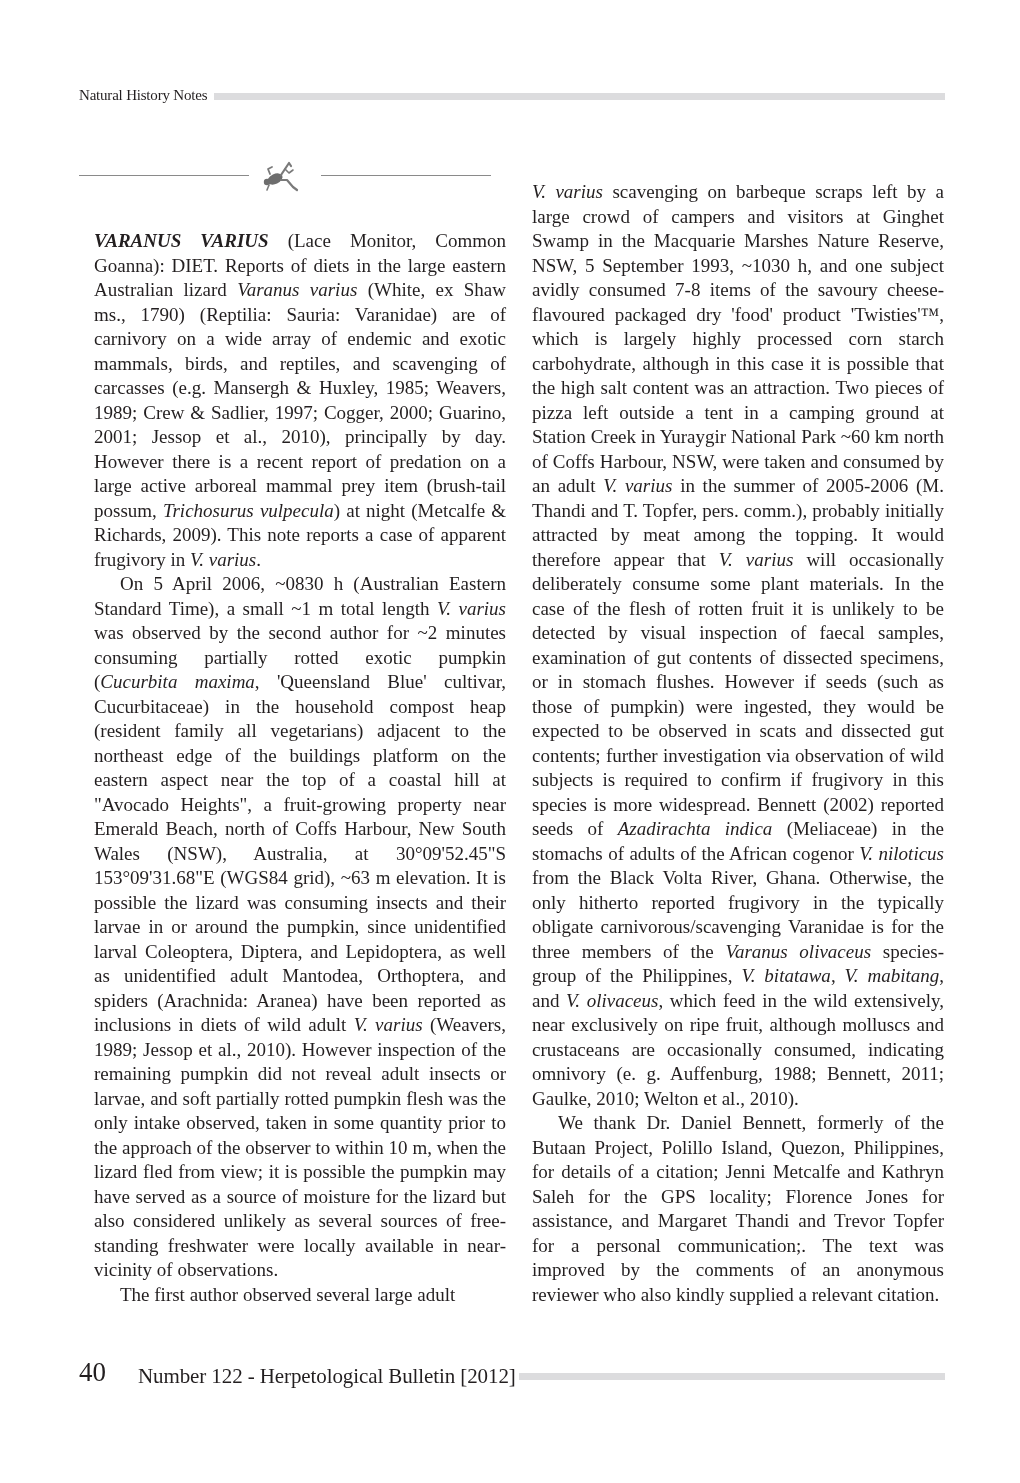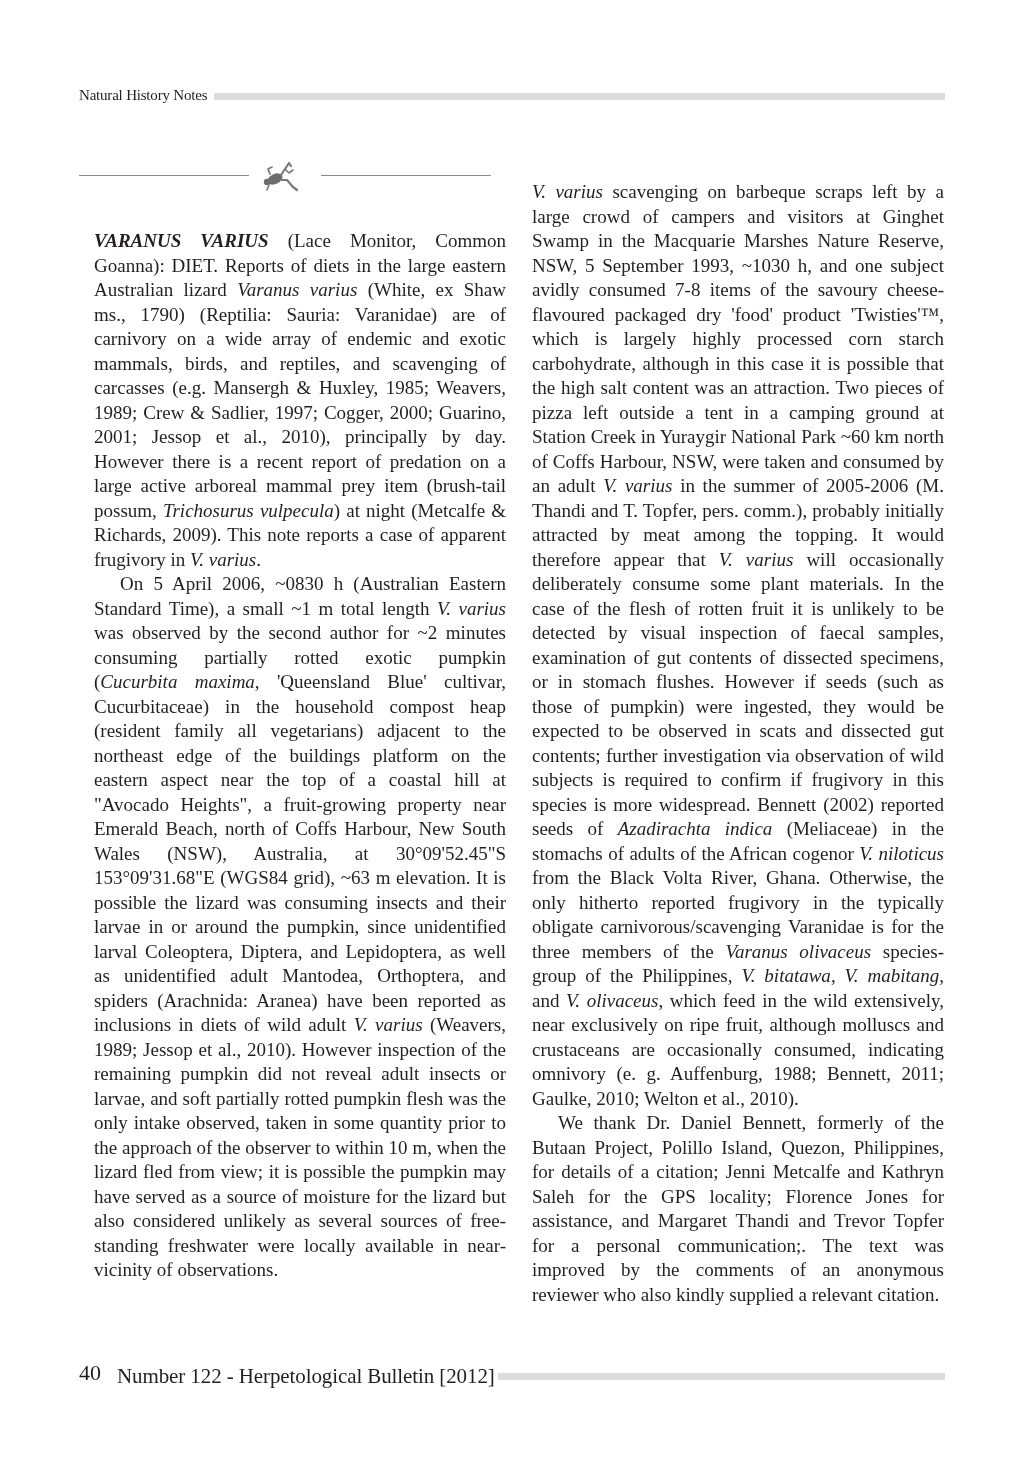--- a/index.html
+++ b/index.html
@@ -19,21 +19,21 @@
   .col i { font-style: italic; }
   .title-species { font-weight: bold; font-style: italic; }
 
   .ornament { position: absolute; left: 79px; top: 160px; width: 412px; height: 34px; }
   .ornament .rule { position: absolute; top: 15px; height: 1px; background: #8a8a8a; }
   .ornament .rule.l { left: 0; width: 170px; }
   .ornament .rule.r { left: 242px; width: 170px; }
   .ornament .frog { position: absolute; left: 176px; top: 0; width: 60px; height: 34px; }
 
   .footer { position: absolute; left: 79px; top: 1355px; width: 866px; height: 30px; display: flex; align-items: flex-end; }
-  .footer .page-num { font-size: 22px; line-height: 25px; margin-right: 16px; }
+  .footer .page-num { font-size: 27px; line-height: 25px; margin-right: 32px; }
   .footer .issue { font-size: 21px; line-height: 18px; white-space: nowrap; letter-spacing: -0.1px; }
   .footer .bar { flex: 1; height: 7px; background: #dcdcde; margin-left: 3px; margin-bottom: 5px; }
 </style>
 </head>
 <body>
 
 <div class="running-head">
   <span class="label">Natural History Notes</span>
   <span class="bar"></span>
 </div>
@@ -50,20 +50,21 @@
       <path d="M15 14 L13 9 L17 7" fill="none" stroke-width="1.8"></path>
       <path d="M14 25 L12 30" fill="none" stroke-width="1.6"></path>
     </g>
   </svg>
   <div class="rule r"></div>
 </div>
 
 <div class="col col-left">
   <p><span class="title-species">VARANUS VARIUS</span><span> (Lace Monitor, Common Goanna): DIET. Reports of diets in the large eastern Australian lizard </span><i>Varanus varius</i><span> (White, ex Shaw ms., 1790) (Reptilia: Sauria: Varanidae) are of carnivory on a wide array of endemic and exotic mammals, birds, and reptiles, and scavenging of carcasses (e.g. Mansergh &amp; Huxley, 1985; Weavers, 1989; Crew &amp; Sadlier, 1997; Cogger, 2000; Guarino, 2001; Jessop et al., 2010), principally by day. However there is a recent report of predation on a large active arboreal mammal prey item (brush-tail possum, </span><i>Trichosurus vulpecula</i><span>) at night (Metcalfe &amp; Richards, 2009). This note reports a case of apparent frugivory in </span><i>V. varius</i><span>.</span></p>
   <p class="indent"><span>On 5 April 2006, ~0830 h (Australian Eastern Standard Time), a small ~1 m total length </span><i>V. varius</i><span> was observed by the second author for ~2 minutes consuming partially rotted exotic pumpkin (</span><i>Cucurbita maxima</i><span>, 'Queensland Blue' cultivar, Cucurbitaceae) in the household compost heap (resident family all vegetarians) adjacent to the northeast edge of the buildings platform on the eastern aspect near the top of a coastal hill at "Avocado Heights", a fruit-growing property near Emerald Beach, north of Coffs Harbour, New South Wales (NSW), Australia, at 30°09'52.45"S 153°09'31.68"E (WGS84 grid), ~63 m elevation. It is possible the lizard was consuming insects and their larvae in or around the pumpkin, since unidentified larval Coleoptera, Diptera, and Lepidoptera, as well as unidentified adult Mantodea, Orthoptera, and spiders (Arachnida: Aranea) have been reported as inclusions in diets of wild adult </span><i>V. varius</i><span> (Weavers, 1989; Jessop et al., 2010). However inspection of the remaining pumpkin did not reveal adult insects or larvae, and soft partially rotted pumpkin flesh was the only intake observed, taken in some quantity prior to the approach of the observer to within 10 m, when the lizard fled from view; it is possible the pumpkin may have served as a source of moisture for the lizard but also considered unlikely as several sources of free-standing freshwater were locally available in near-vicinity of observations.</span></p>
+  <p class="indent"><span>The first author observed several large adult </span></p>
 </div>
 
 <div class="col col-right">
   <p><i>V. varius</i><span> scavenging on barbeque scraps left by a large crowd of campers and visitors at Ginghet Swamp in the Macquarie Marshes Nature Reserve, NSW, 5 September 1993, ~1030 h, and one subject avidly consumed 7-8 items of the savoury cheese-flavoured packaged dry 'food' product 'Twisties'™, which is largely highly processed corn starch carbohydrate, although in this case it is possible that the high salt content was an attraction. Two pieces of pizza left outside a tent in a camping ground at Station Creek in Yuraygir National Park ~60 km north of Coffs Harbour, NSW, were taken and consumed by an adult </span><i>V. varius</i><span> in the summer of 2005-2006 (M. Thandi and T. Topfer, pers. comm.), probably initially attracted by meat among the topping. It would therefore appear that </span><i>V. varius</i><span> will occasionally deliberately consume some plant materials. In the case of the flesh of rotten fruit it is unlikely to be detected by visual inspection of faecal samples, examination of gut contents of dissected specimens, or in stomach flushes. However if seeds (such as those of pumpkin) were ingested, they would be expected to be observed in scats and dissected gut contents; further investigation via observation of wild subjects is required to confirm if frugivory in this species is more widespread. Bennett (2002) reported seeds of </span><i>Azadirachta indica</i><span> (Meliaceae) in the stomachs of adults of the African cogenor </span><i>V. niloticus</i><span> from the Black Volta River, Ghana. Otherwise, the only hitherto reported frugivory in the typically obligate carnivorous/scavenging Varanidae is for the three members of the </span><i>Varanus olivaceus</i><span> species-group of the Philippines, </span><i>V. bitatawa</i><span>, </span><i>V. mabitang</i><span>, and </span><i>V. olivaceus</i><span>, which feed in the wild extensively, near exclusively on ripe fruit, although molluscs and crustaceans are occasionally consumed, indicating omnivory (e. g. Auffenburg, 1988; Bennett, 2011; Gaulke, 2010; Welton et al., 2010).</span></p>
   <p class="indent"><span>We thank Dr. Daniel Bennett, formerly of the Butaan Project, Polillo Island, Quezon, Philippines, for details of a citation; Jenni Metcalfe and Kathryn Saleh for the GPS locality; Florence Jones for assistance, and Margaret Thandi and Trevor Topfer for a personal communication;. The text was improved by the comments of an anonymous reviewer who also kindly supplied a relevant citation.</span></p>
 </div>
 
 <div class="footer">
   <span class="page-num">40</span>
   <span class="issue">Number 122 - Herpetological Bulletin [2012]</span>

